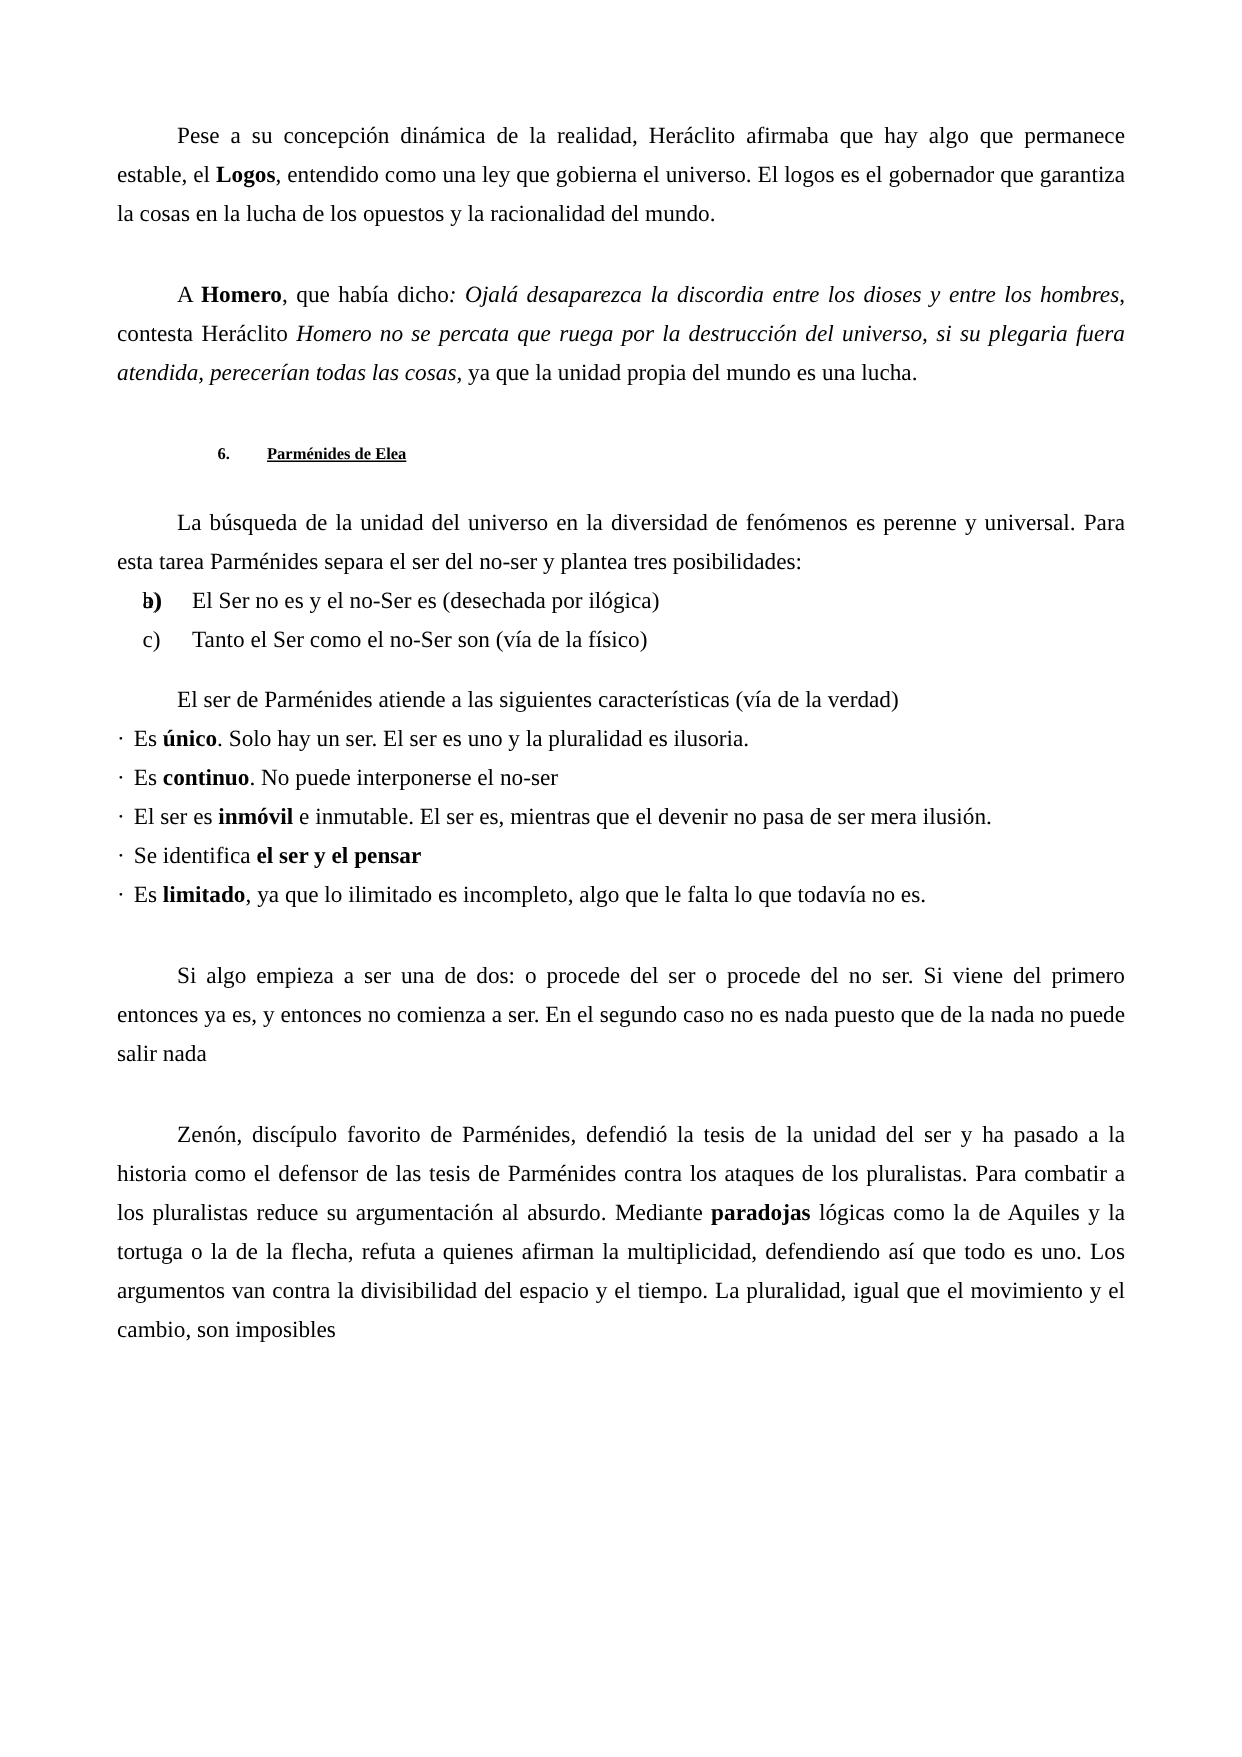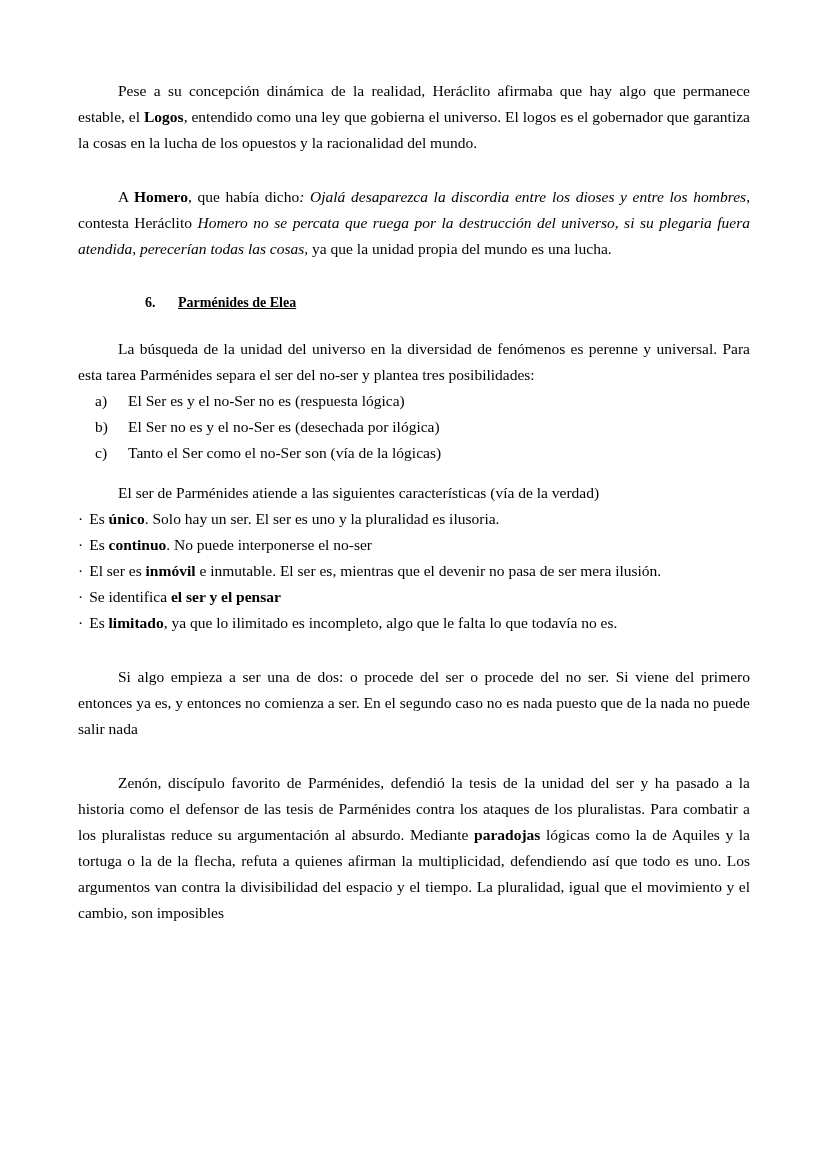--- a/index.html
+++ b/index.html
@@ -18,21 +18,21 @@
     .para {
       margin: 0 0 28px 0;
       line-height: 26px;
       text-align: justify;
     }
     .indent { text-indent: 40px; }
     .no-bottom { margin-bottom: 0; }
     .b { font-weight: bold; }
     .i { font-style: italic; }
     .heading {
-      font-size: 14px;
+      font-size: 11px;
       font-weight: bold;
       line-height: 26px;
       margin: 14px 0 20px 0;
       padding-left: 67px;
     }
     .h-num { display: inline-block; width: 33px; }
     .h-title { text-decoration: underline; }
     .plist {
       list-style: none;
       margin: 0 0 14px 0;
@@ -59,23 +59,23 @@
 
   <p class="para indent"><span>Pese a su concepción dinámica de la realidad, Heráclito afirmaba que hay algo que permanece estable, el </span><span class="b">Logos</span><span>, entendido como una ley que gobierna el universo. El logos es el gobernador que garantiza la cosas en la lucha de los opuestos y la racionalidad del mundo.</span></p>
 
   <p class="para indent"><span>A </span><span class="b">Homero</span><span>, que había dicho</span><span class="i">: Ojalá desaparezca la discordia entre los dioses y entre los hombres</span><span>,  contesta Heráclito </span><span class="i">Homero no se percata que ruega por la destrucción del universo, si su plegaria fuera atendida, perecerían todas las cosas,</span><span> ya que la unidad propia del mundo es una lucha.</span></p>
 
   <h2 class="heading"><span class="h-num">6.</span><span class="h-title">Parménides de Elea</span></h2>
 
   <p class="para indent no-bottom"><span>La búsqueda de la unidad del universo en la diversidad de fenómenos es perenne y universal. Para esta tarea Parménides separa el ser del no-ser y plantea tres posibilidades:</span></p>
 
   <ul class="plist">
-    <li><span class="marker">a)</span><span>El Ser es y el no-Ser no es (respuesta lógica)</span></li>
+    <li><span class="marker">a)</span></li>
     <li><span class="marker">b)</span><span>El Ser no es y el no-Ser es (desechada por ilógica)</span></li>
-    <li><span class="marker">c)</span><span>Tanto el Ser como el no-Ser son (vía de la lógicas)</span></li>
+    <li><span class="marker">c)</span><span>Tanto el Ser como el no-Ser son (vía de la físico)</span></li>
   </ul>
 
   <p class="para indent no-bottom"><span>El ser de Parménides atiende a las siguientes características (vía de la verdad)</span></p>
 
   <div class="bullets">
     <div class="bullet-line"><span class="bullet-marker">·</span><span>Es </span><span class="b">único</span><span>. Solo hay un ser. El ser es uno y la pluralidad es ilusoria.</span></div>
     <div class="bullet-line"><span class="bullet-marker">·</span><span>Es </span><span class="b">continuo</span><span>. No puede interponerse el no-ser</span></div>
     <div class="bullet-line"><span class="bullet-marker">·</span><span>El ser es </span><span class="b">inmóvil</span><span> e inmutable. El ser es, mientras que el devenir no pasa de ser mera ilusión.</span></div>
     <div class="bullet-line"><span class="bullet-marker">·</span><span>Se identifica </span><span class="b">el ser y el pensar</span></div>
     <div class="bullet-line"><span class="bullet-marker">·</span><span>Es </span><span class="b">limitado</span><span>, ya que lo ilimitado es incompleto, algo que le falta lo que todavía no es.</span></div>

